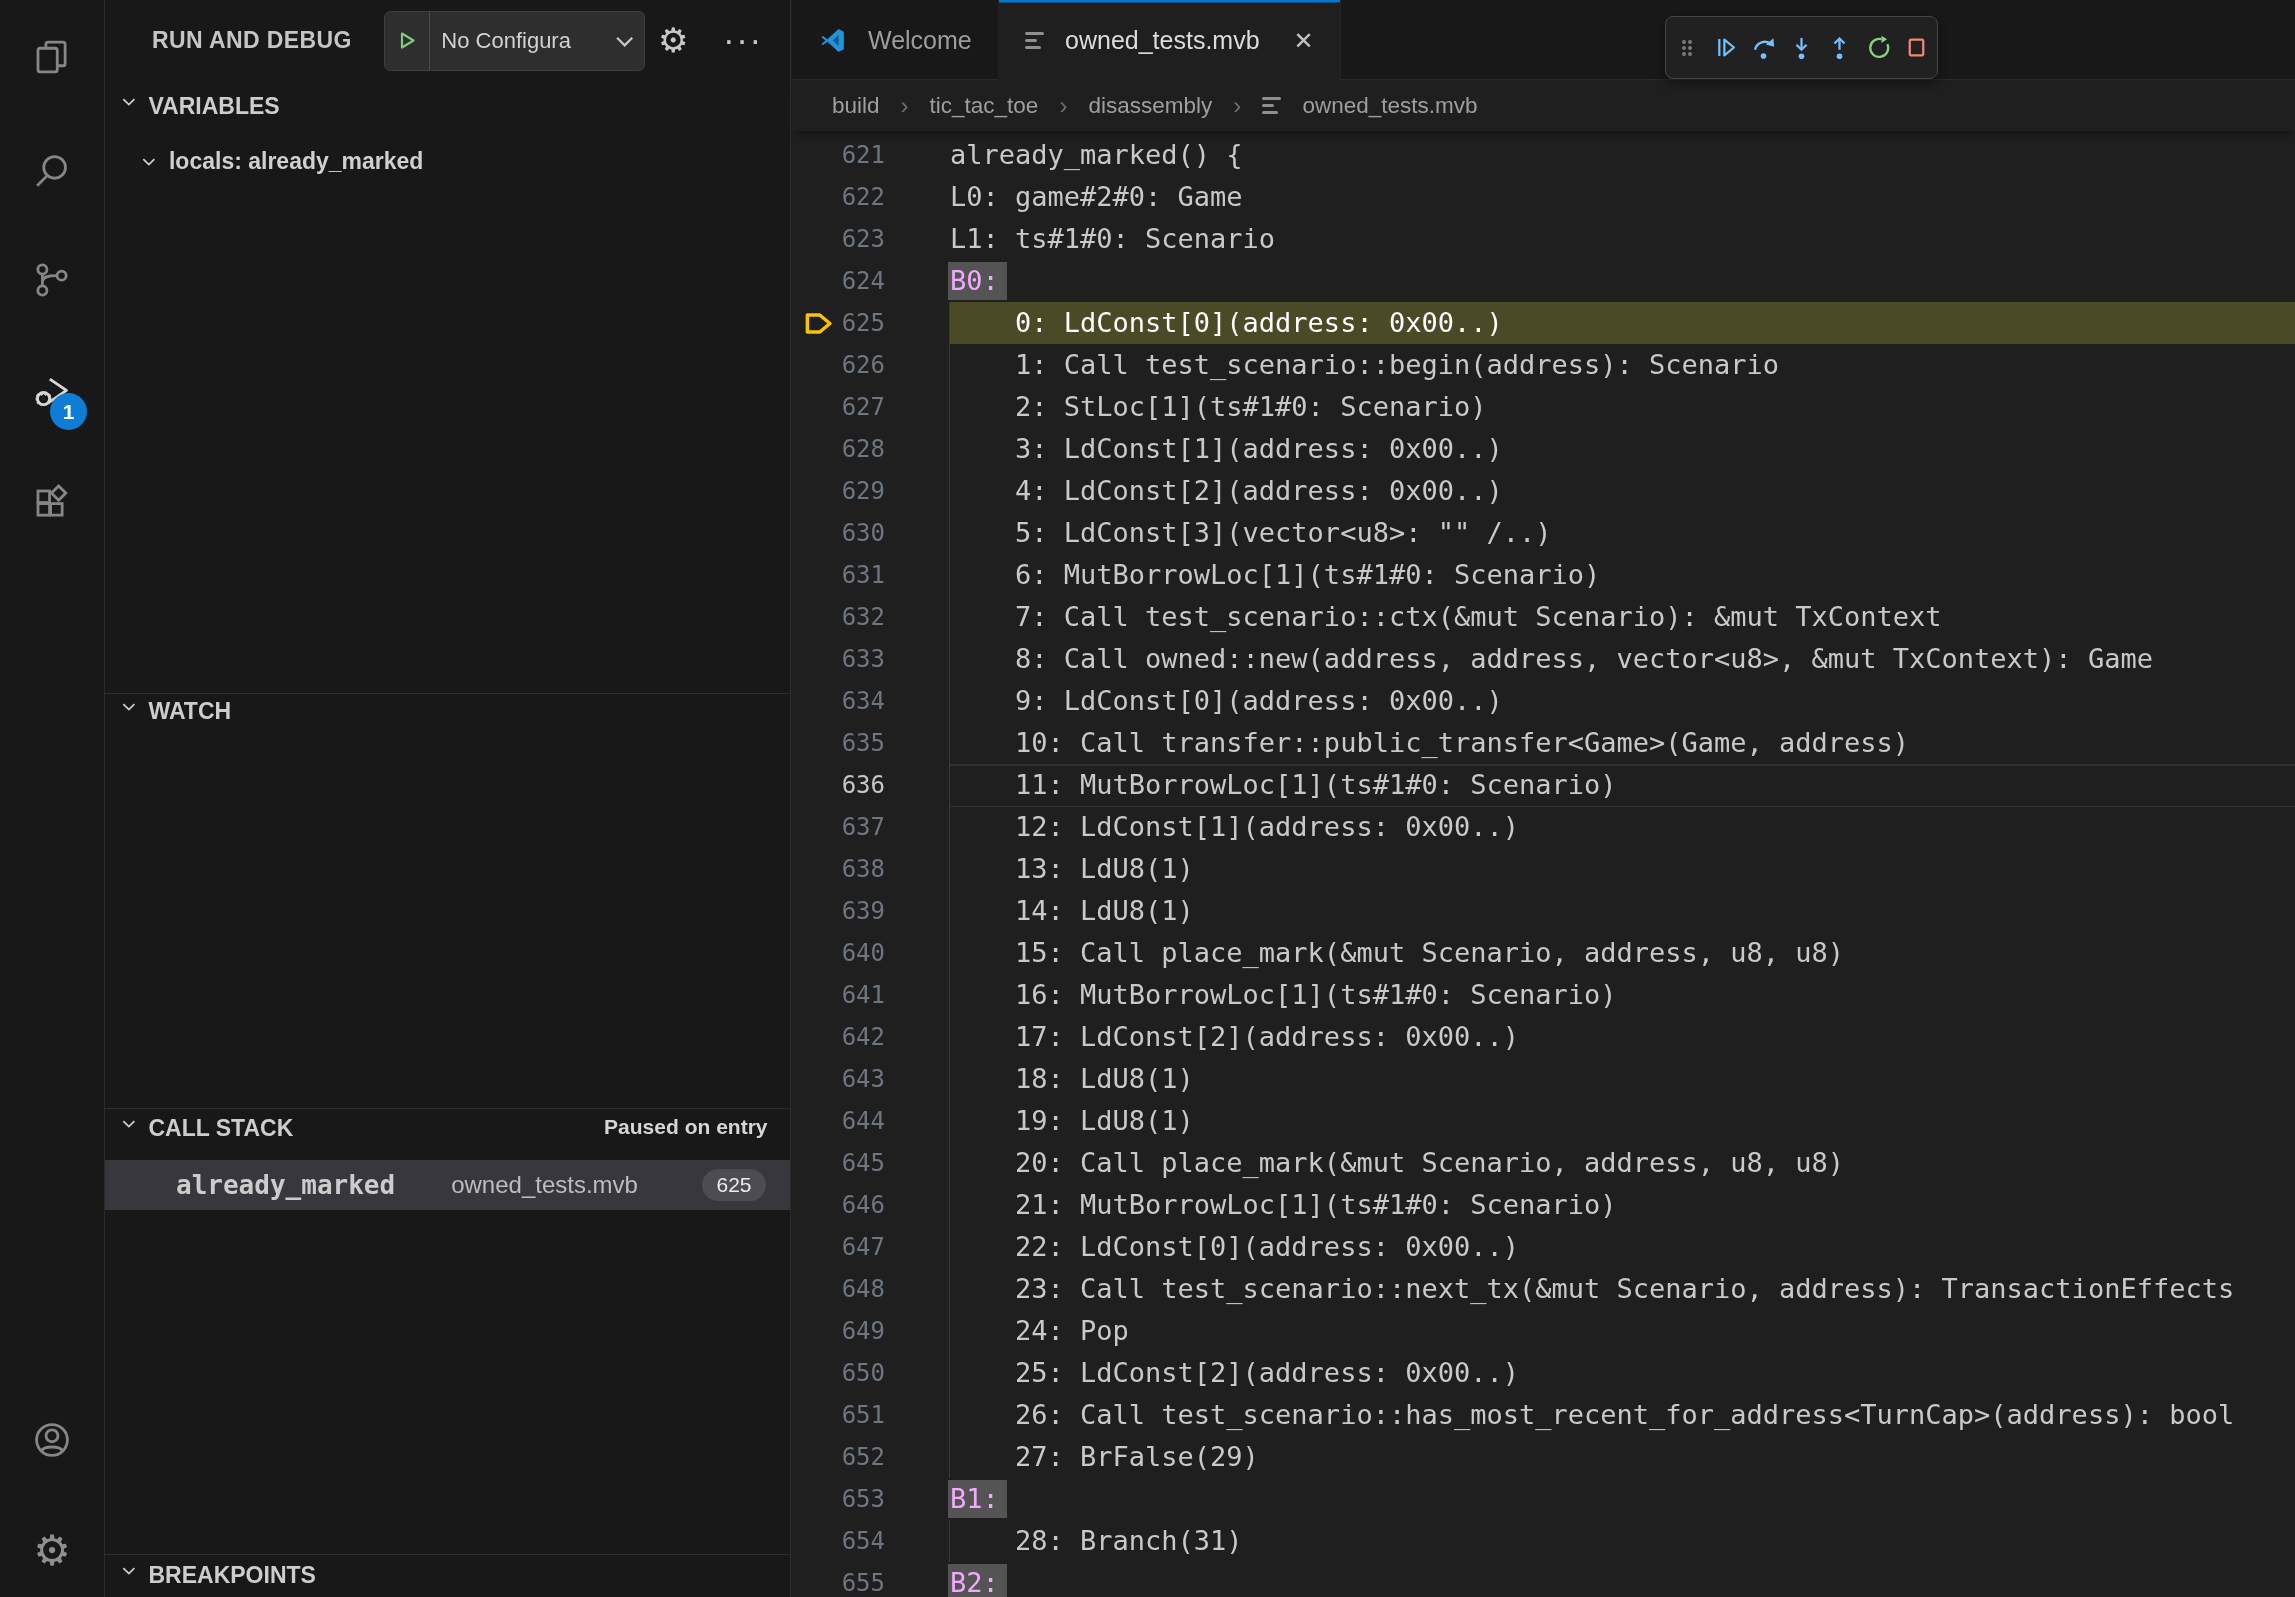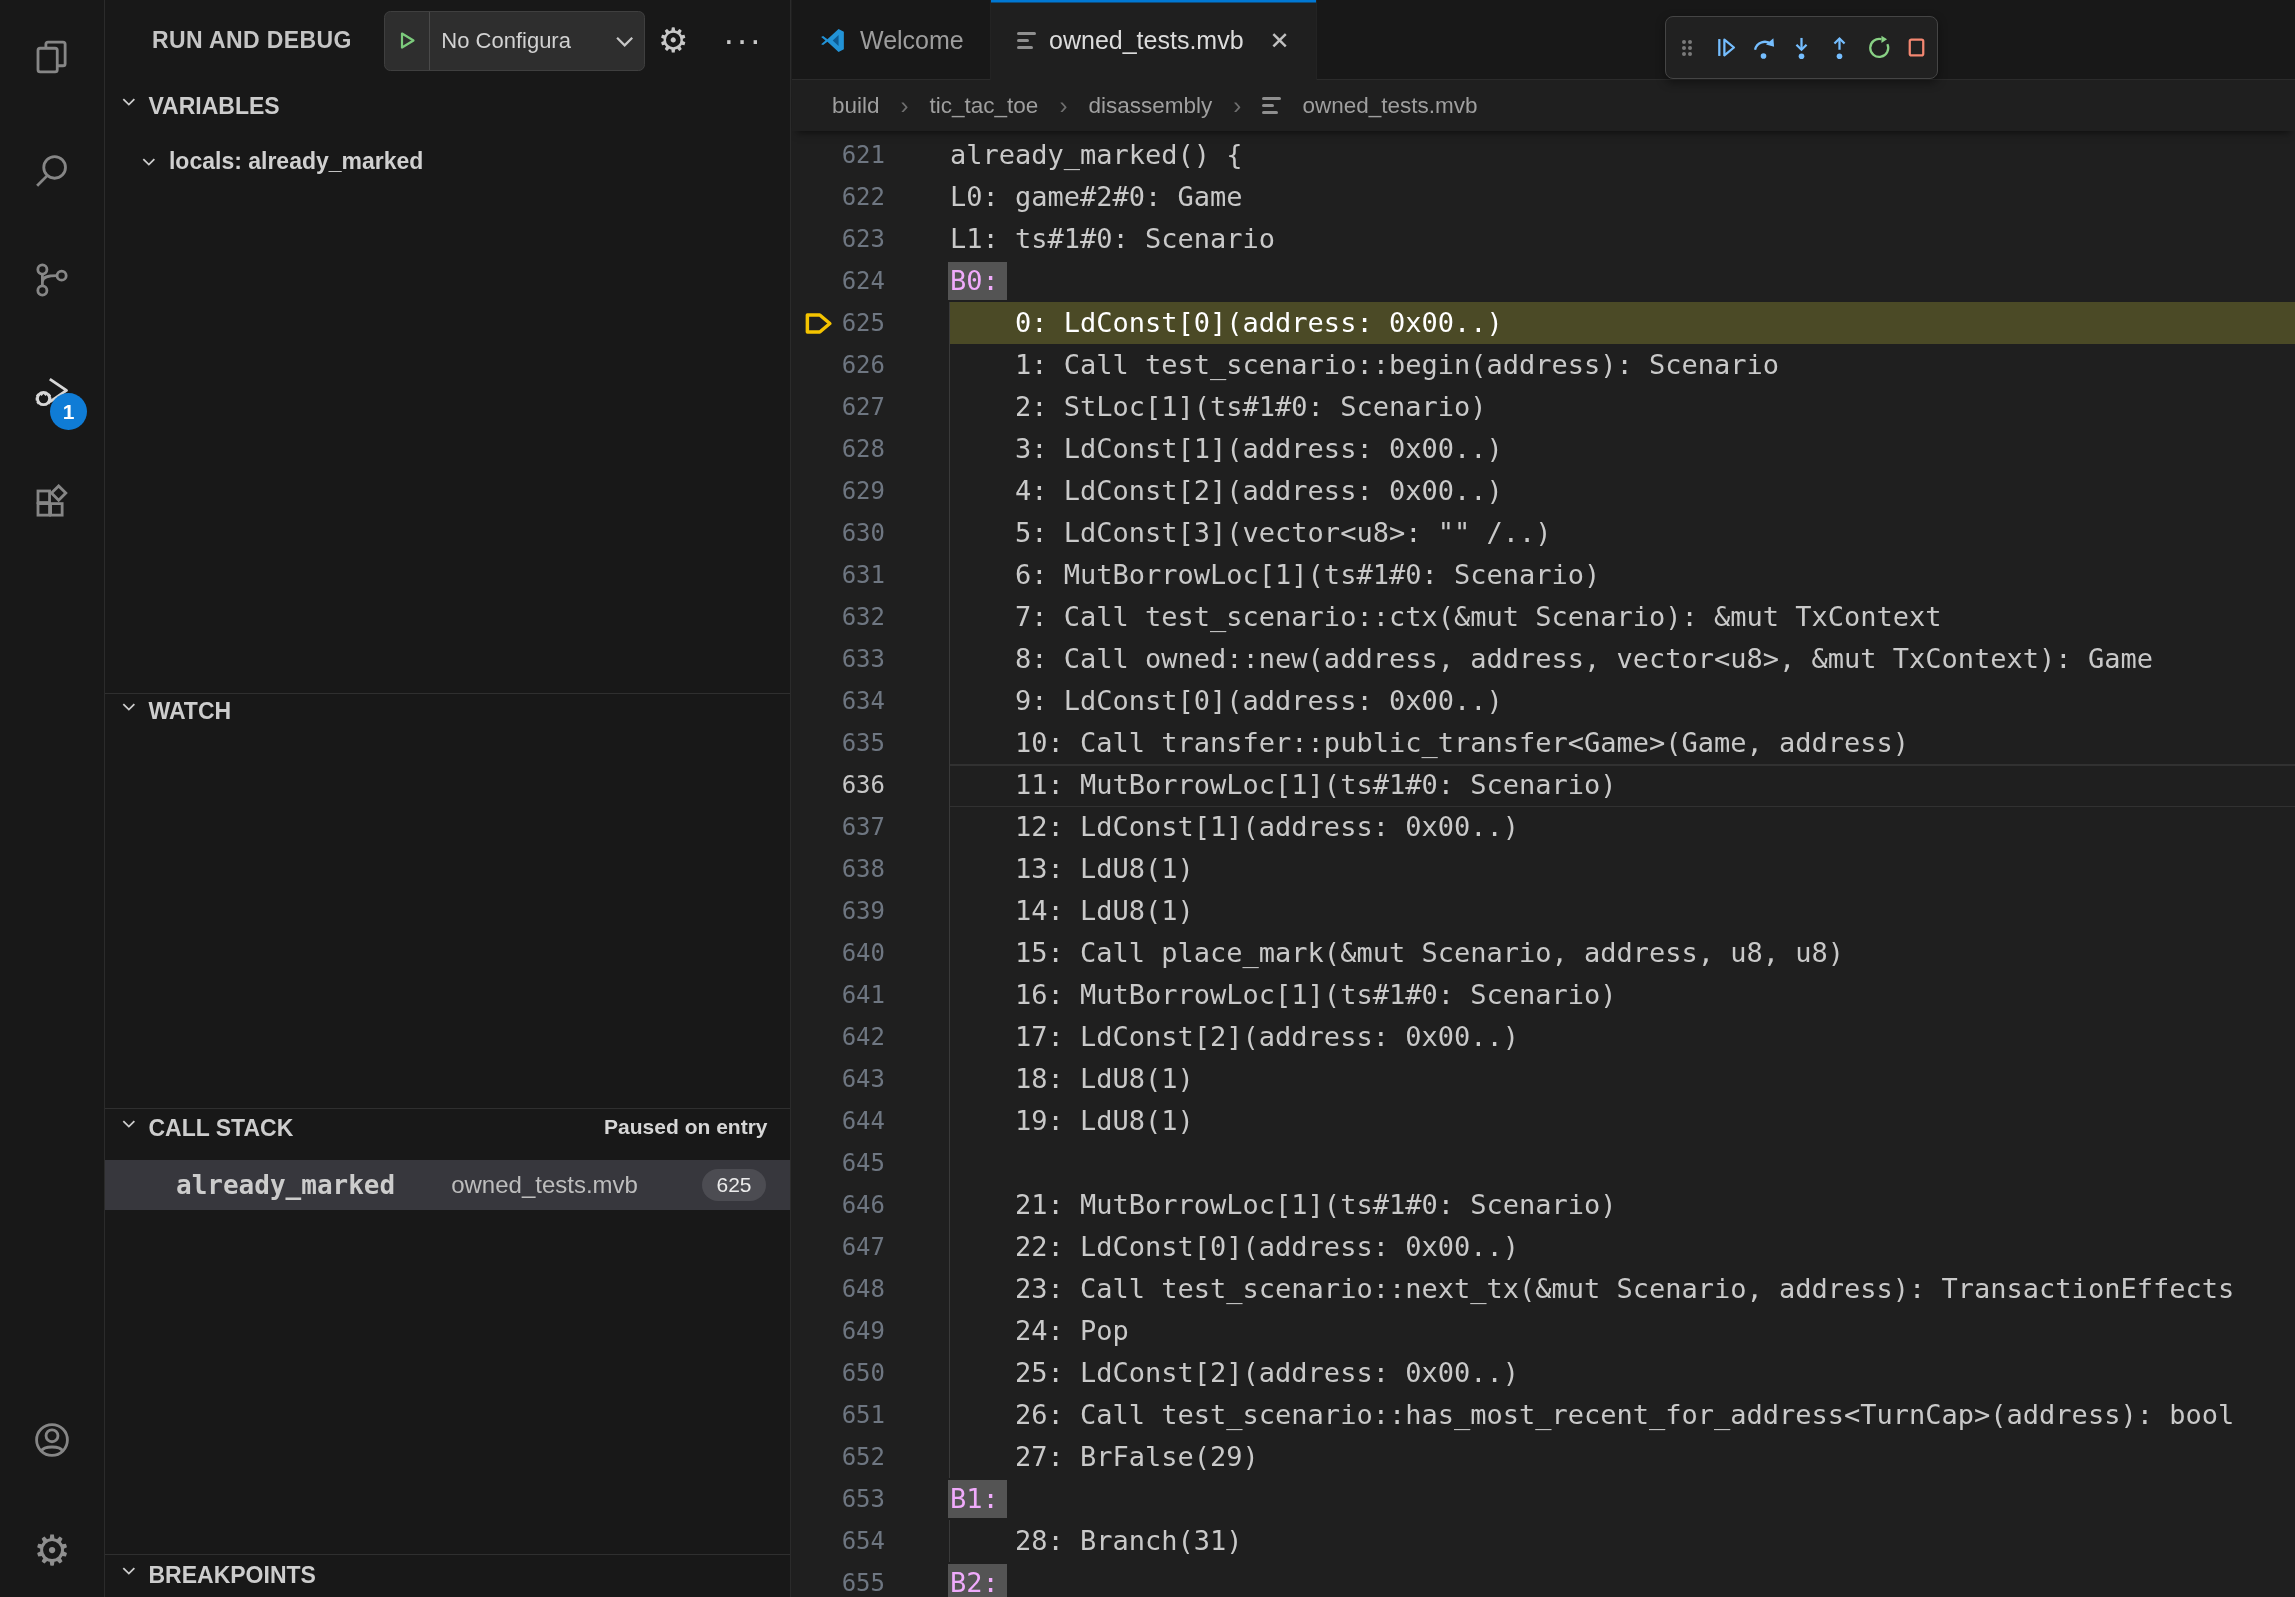--- a/index.html
+++ b/index.html
@@ -44,21 +44,21 @@
   .frame-row { position:absolute; left:0; right:0; top:1160px; height:50px; background:#37373d;
     display:flex; align-items:center; }
   .frame-name { margin-left:71px; font-family:"DejaVu Sans Mono",monospace; font-size:26px; color:#cccccc;font-weight:bold; }
   .frame-file { margin-left:56px; font-size:24px; color:#bdbdbd; }
   .frame-badge { margin-left:auto; margin-right:24px; background:#4c4c52; color:#ececec;
     border-radius:21px; padding:4px 14.5px; font-size:21px; }
 
   
   .editor { position:absolute; left:792px; top:0; right:0; height:100%; background:#1f1f1f; }
   .tab-bar { height:80px; background:#181818; border-bottom:0.8px solid #2b2b2b; display:flex; position:relative; }
-  .tab { display:flex; align-items:center; gap:13px; padding:0 26px; font-size:25px;
+  .tab { display:flex; align-items:center; gap:21px; padding:0 26px; font-size:25px;
     color:#9d9d9d; border-right:0.8px solid #232323; height:80px; }
   .tab.active { background:#1f1f1f; color:#dcdcdc; box-shadow:inset 0 2.4px 0 #0078d4;
     margin-bottom:-0.8px; height:81px; z-index:1; }
   .tab-close { margin-left:13px; font-size:24px; color:#c0c0c0; }
 
   .breadcrumb { height:51px; display:flex; align-items:center; gap:21px; padding-left:40px;
     font-size:22.5px; color:#9f9f9f; background:#1f1f1f; position:relative; z-index:2;
     box-shadow:0 7.2px 7.2px -4.8px rgba(0,0,0,.5); }
   .bc-sep { color:#6f6f6f; font-size:24px; }
   .bars { display:inline-flex; flex-direction:column; gap:4px; }
@@ -258,21 +258,21 @@
       <div class="code-row ind"><span class="guide"></span><span class="num">635</span><span class="ct">    10: Call transfer::public_transfer&lt;Game&gt;(Game, address)</span></div>
       <div class="code-row ind csr"><span class="guide"></span><span class="num">636</span><span class="ct">    11: MutBorrowLoc[1](ts#1#0: Scenario)</span></div>
       <div class="code-row ind"><span class="guide"></span><span class="num">637</span><span class="ct">    12: LdConst[1](address: 0x00..)</span></div>
       <div class="code-row ind"><span class="guide"></span><span class="num">638</span><span class="ct">    13: LdU8(1)</span></div>
       <div class="code-row ind"><span class="guide"></span><span class="num">639</span><span class="ct">    14: LdU8(1)</span></div>
       <div class="code-row ind"><span class="guide"></span><span class="num">640</span><span class="ct">    15: Call place_mark(&amp;mut Scenario, address, u8, u8)</span></div>
       <div class="code-row ind"><span class="guide"></span><span class="num">641</span><span class="ct">    16: MutBorrowLoc[1](ts#1#0: Scenario)</span></div>
       <div class="code-row ind"><span class="guide"></span><span class="num">642</span><span class="ct">    17: LdConst[2](address: 0x00..)</span></div>
       <div class="code-row ind"><span class="guide"></span><span class="num">643</span><span class="ct">    18: LdU8(1)</span></div>
       <div class="code-row ind"><span class="guide"></span><span class="num">644</span><span class="ct">    19: LdU8(1)</span></div>
-      <div class="code-row ind"><span class="guide"></span><span class="num">645</span></div>
+      <div class="code-row ind"><span class="guide"></span><span class="num">645</span><span class="ct">    20: Call place_mark(&amp;mut Scenario, address, u8, u8)</span></div>
       <div class="code-row ind"><span class="guide"></span><span class="num">646</span><span class="ct">    21: MutBorrowLoc[1](ts#1#0: Scenario)</span></div>
       <div class="code-row ind"><span class="guide"></span><span class="num">647</span><span class="ct">    22: LdConst[0](address: 0x00..)</span></div>
       <div class="code-row ind"><span class="guide"></span><span class="num">648</span><span class="ct">    23: Call test_scenario::next_tx(&amp;mut Scenario, address): TransactionEffects</span></div>
       <div class="code-row ind"><span class="guide"></span><span class="num">649</span><span class="ct">    24: Pop</span></div>
       <div class="code-row ind"><span class="guide"></span><span class="num">650</span><span class="ct">    25: LdConst[2](address: 0x00..)</span></div>
       <div class="code-row ind"><span class="guide"></span><span class="num">651</span><span class="ct">    26: Call test_scenario::has_most_recent_for_address&lt;TurnCap&gt;(address): bool</span></div>
       <div class="code-row ind"><span class="guide"></span><span class="num">652</span><span class="ct">    27: BrFalse(29)</span></div>
       <div class="code-row lab"><span class="num">653</span><span class="ct"><span class="blk">B1:</span></span></div>
       <div class="code-row ind"><span class="guide"></span><span class="num">654</span><span class="ct">    28: Branch(31)</span></div>
       <div class="code-row lab"><span class="num">655</span><span class="ct"><span class="blk">B2:</span></span></div>

